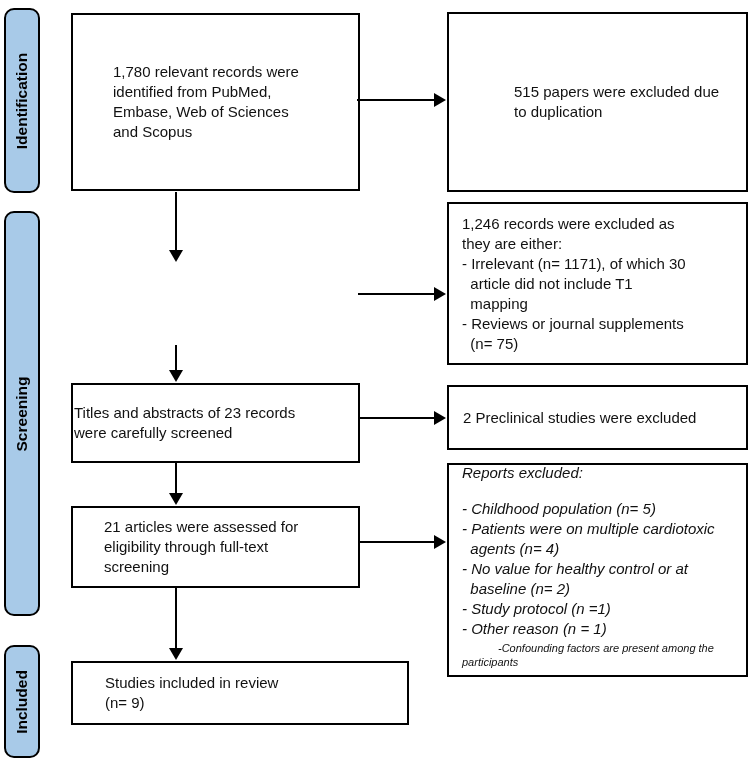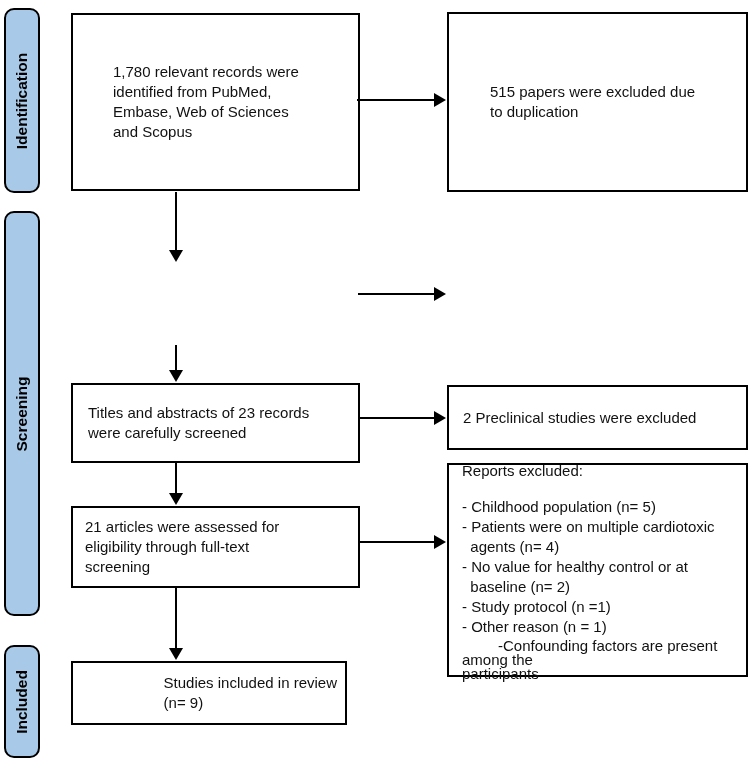--- a/index.html
+++ b/index.html
@@ -20,25 +20,25 @@
   }
   
   .box{
     position:absolute;box-sizing:border-box;background:#fff;
     border:2px solid var(--line);
     display:flex;align-items:center;
   }
   .box-text{
     white-space:pre-wrap;font-size:15px;line-height:20px;color:#111;
   }
-  .box-top{align-items:center;}
+  .box-top{align-items:flex-end;font-style:italic;}
   .box-col{display:flex;flex-direction:column;}
   .reports-items{margin-top:16px;}
   .reports-footnote{
-    font-size:15px;line-height:14px;margin-top:2px;text-indent:36px;
+    font-size:11px;line-height:14px;margin-top:2px;text-indent:36px;
     white-space:pre-wrap;color:#111;
   }
   
   .varrow{position:absolute;width:14px;display:flex;flex-direction:column;align-items:center;}
   .vline{width:2px;flex:1;background:var(--line);}
   .head-down{width:0;height:0;border-left:7px solid transparent;border-right:7px solid transparent;border-top:12px solid var(--line);}
   .harrow{position:absolute;height:14px;display:flex;align-items:center;}
   .hline{height:2px;flex:1;background:var(--line);}
   .head-right{width:0;height:0;border-top:7px solid transparent;border-bottom:7px solid transparent;border-left:12px solid var(--line);}
 </style>
@@ -56,37 +56,46 @@
   <div class="stage" style="top:645px;height:113px;">
     <span class="stage-label">Included</span>
   </div>
 
   <div class="box" style="left:71px;top:13px;width:289px;height:178px;padding-left:40px;padding-right:8px;">
     <div class="box-text">1,780 relevant records were
 identified from PubMed,
 Embase, Web of Sciences
 and Scopus</div>
   </div>
-  <div class="box" style="left:71px;top:383px;width:289px;height:80px;padding-left:15px;padding-right:8px;">
+  <div class="box" style="left:71px;top:383px;width:289px;height:80px;padding-left:1px;padding-right:8px;">
     <div class="box-text">Titles and abstracts of 23 records
 were carefully screened</div>
   </div>
-  <div class="box" style="left:71px;top:506px;width:289px;height:82px;padding-left:12px;padding-right:8px;">
+  <div class="box" style="left:71px;top:506px;width:289px;height:82px;padding-left:31px;padding-right:8px;">
     <div class="box-text">21 articles were assessed for
 eligibility through full-text
 screening</div>
   </div>
-  <div class="box" style="left:71px;top:661px;width:276px;height:64px;padding-left:16px;padding-right:8px;justify-content:flex-end;">
+  <div class="box" style="left:71px;top:661px;width:338px;height:64px;padding-left:32px;padding-right:8px;">
     <div class="box-text">Studies included in review
 (n= 9)</div>
   </div>
 
-  <div class="box" style="left:447px;top:12px;width:301px;height:180px;padding-left:41px;padding-right:8px;">
+  <div class="box" style="left:447px;top:12px;width:301px;height:180px;padding-left:65px;padding-right:8px;">
     <div class="box-text">515 papers were excluded due
 to duplication</div>
+  </div>
+  <div class="box" style="left:447px;top:202px;width:301px;height:163px;padding-left:13px;padding-right:4px;">
+    <div class="box-text">1,246 records were excluded as
+they are either:
+- Irrelevant (n= 1171), of which 30
+  article did not include T1
+  mapping
+- Reviews or journal supplements
+  (n= 75)</div>
   </div>
   <div class="box" style="left:447px;top:385px;width:301px;height:65px;padding-left:14px;padding-right:4px;">
     <div class="box-text">2 Preclinical studies were excluded</div>
   </div>
   <div class="box box-top" style="left:447px;top:463px;width:301px;height:214px;padding:8px 4px 6px 13px;">
     <div class="box-col">
       <div class="box-text">Reports excluded:</div>
       <div class="box-text reports-items">- Childhood population (n= 5)
 - Patients were on multiple cardiotoxic
   agents (n= 4)

